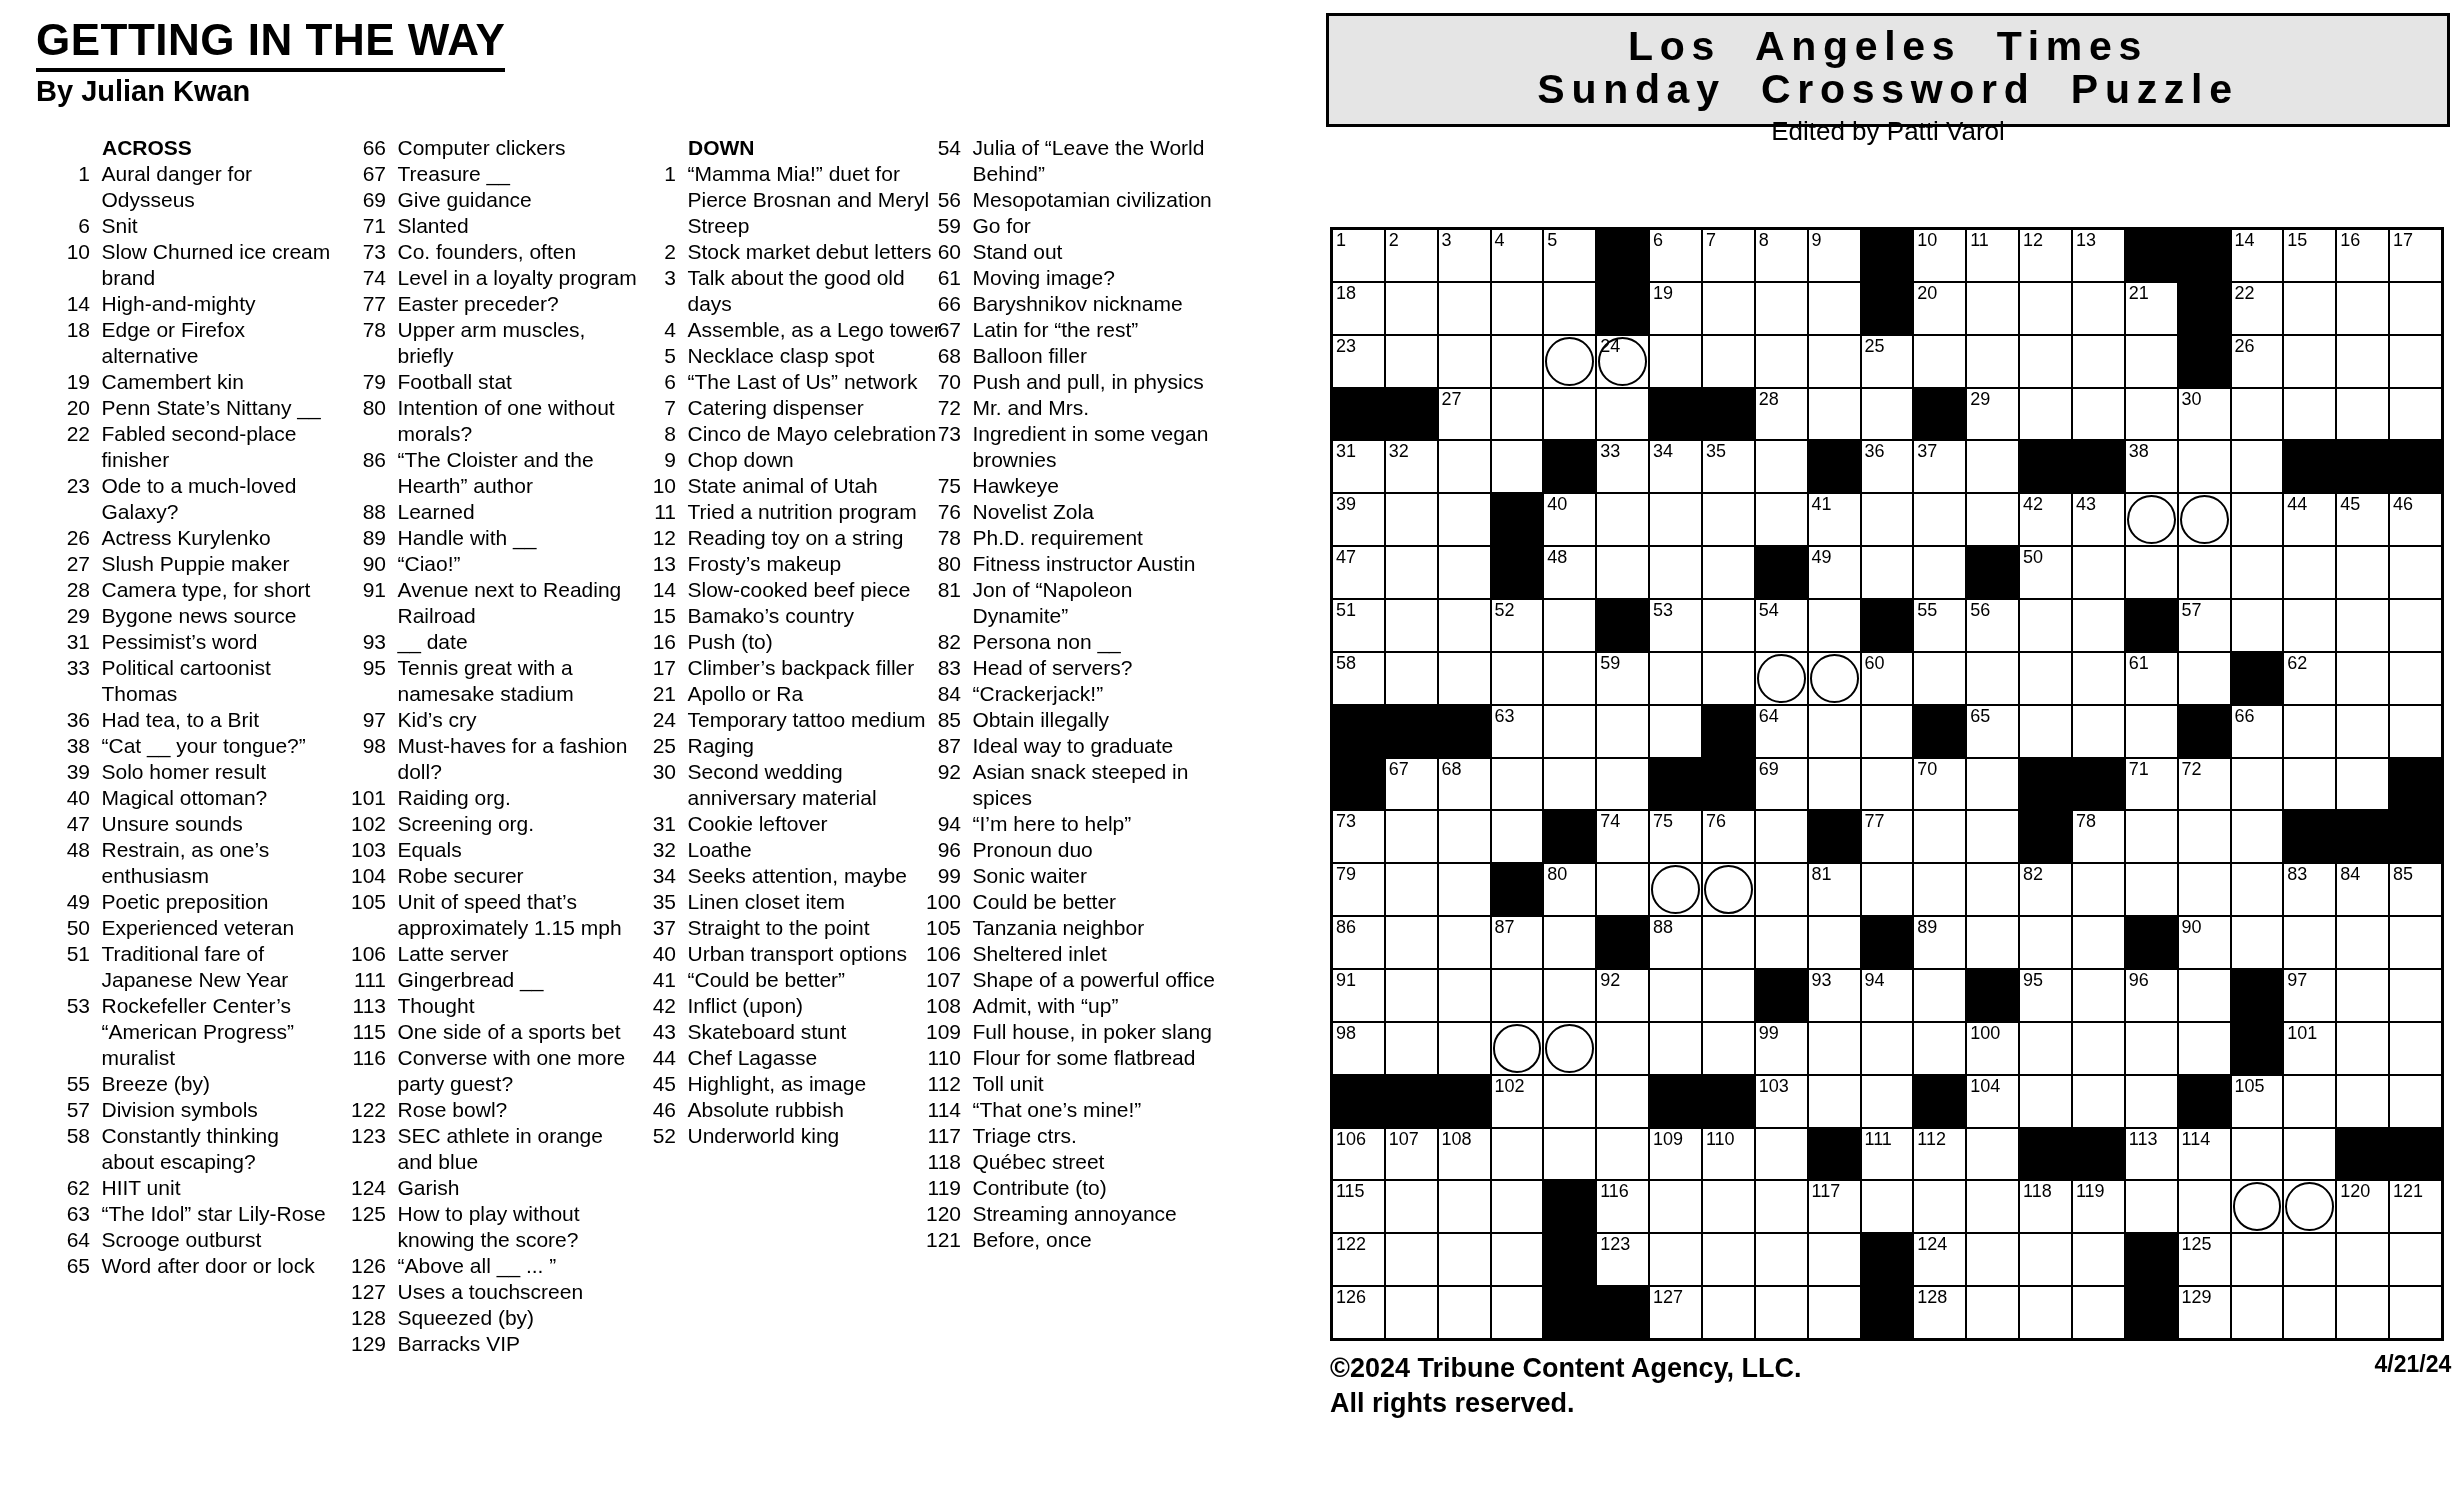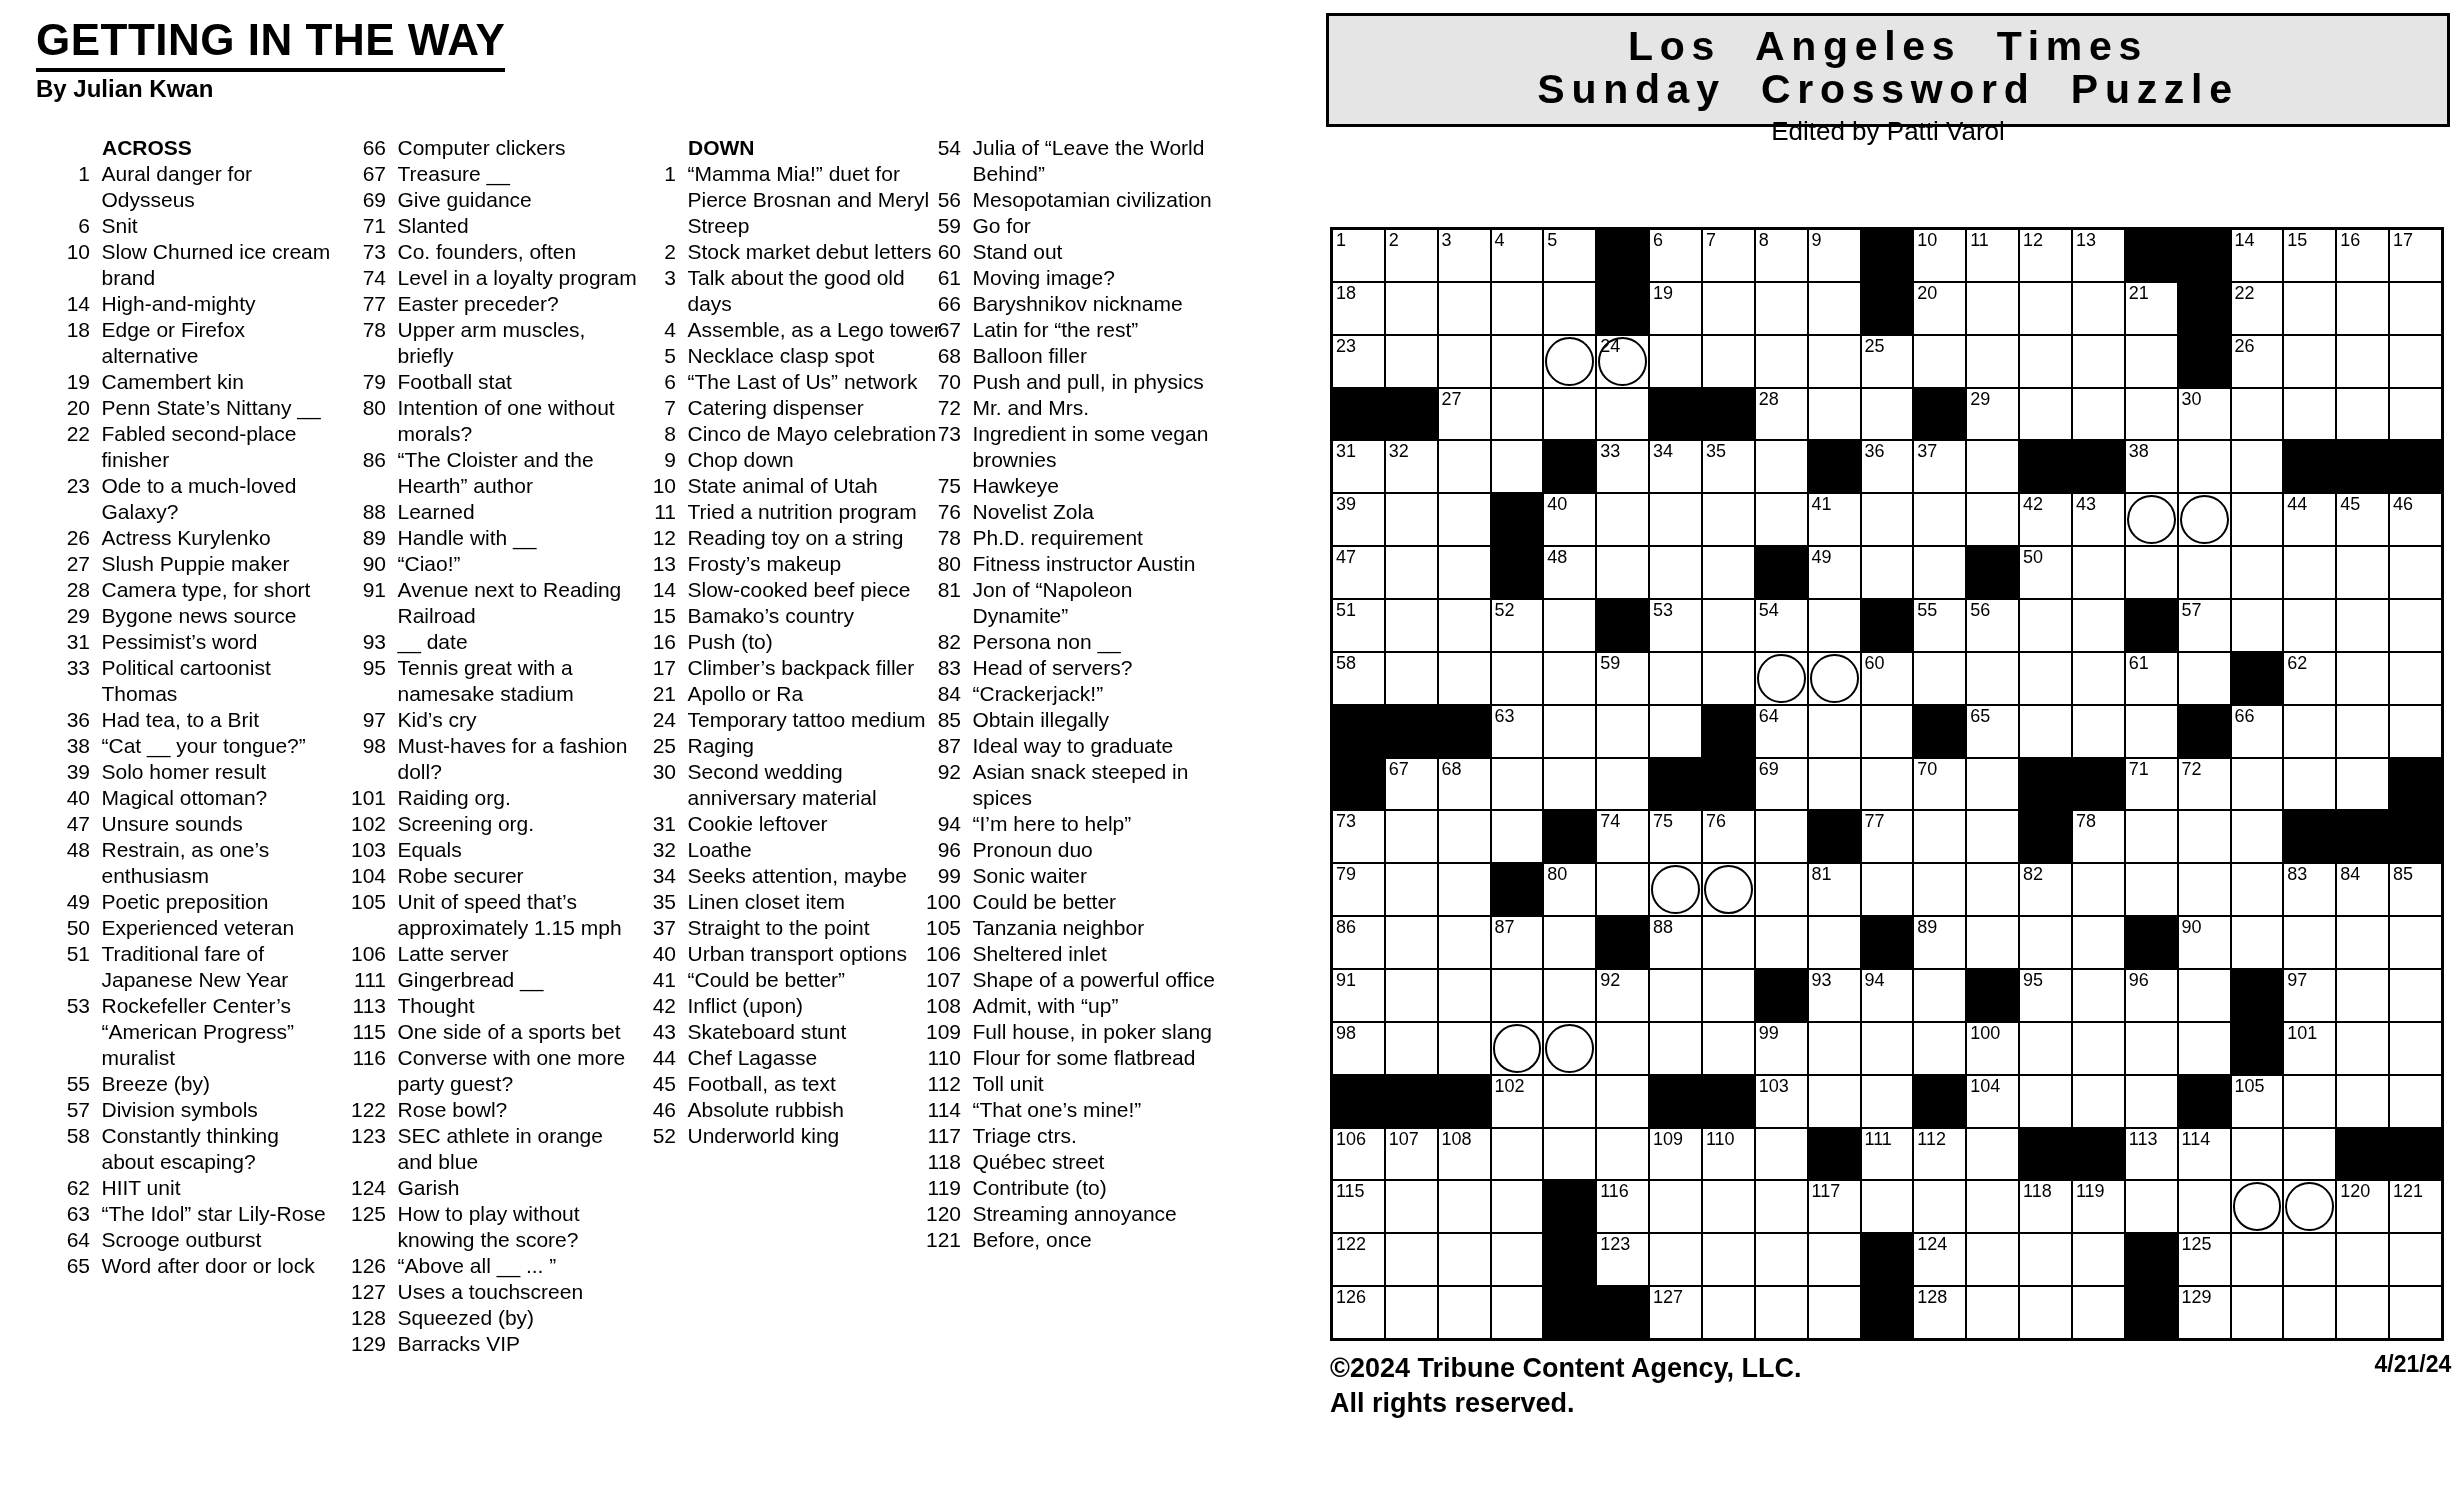--- a/index.html
+++ b/index.html
@@ -2,21 +2,21 @@
 <html><head>
 <meta charset="utf-8">
 <style>
   html,body{margin:0;padding:0;}
   body{width:2459px;height:1497px;position:relative;background:#ffffff;color:#000;
        font-family:"Liberation Sans", sans-serif;overflow:hidden;}
 
   
   .title{position:absolute;left:36px;top:15.4px;font-size:44px;font-weight:bold;
          letter-spacing:0.5px;border-bottom:4.8px solid #000;padding-bottom:2.9px;display:inline-block;}
-  .byline{position:absolute;left:36px;top:75px;font-size:24px;font-weight:bold;text-align:center;}
+  .byline{position:absolute;left:36px;top:75px;font-size:29px;font-weight:bold;text-align:center;}
 
   .ccol{position:absolute;top:135px;font-size:21px;line-height:26px;}
   #clue-col-1{left:48px;width:288px;}
   #clue-col-2{left:336px;width:306px;}
   #clue-col-3{left:632px;width:313px;}
   #clue-col-4{left:903px;width:329px;}
   .clue{display:flex;align-items:flex-start;}
   .cnum{text-align:right;flex:none;}
   #clue-col-1 .cnum{width:42px;}
   #clue-col-2 .cnum{width:50px;}
@@ -455,21 +455,21 @@
     <div class="clue">
       <span class="cnum">43</span>
       <span class="ctext">Skateboard stunt</span>
     </div>
     <div class="clue">
       <span class="cnum">44</span>
       <span class="ctext">Chef Lagasse</span>
     </div>
     <div class="clue">
       <span class="cnum">45</span>
-      <span class="ctext">Football, as text</span>
+      <span class="ctext">Highlight, as image</span>
     </div>
     <div class="clue">
       <span class="cnum">46</span>
       <span class="ctext">Absolute rubbish</span>
     </div>
     <div class="clue">
       <span class="cnum">52</span>
       <span class="ctext">Underworld king</span>
     </div>
   </div>

